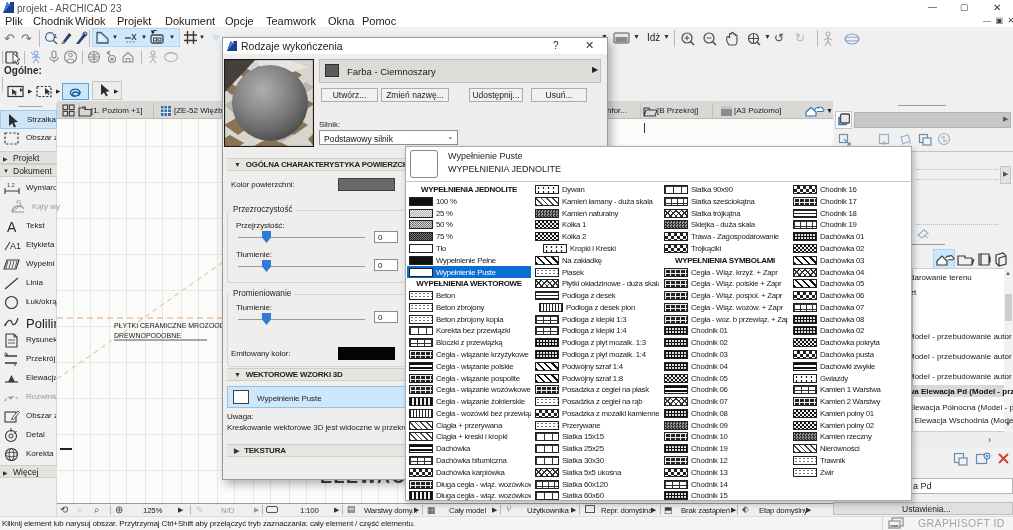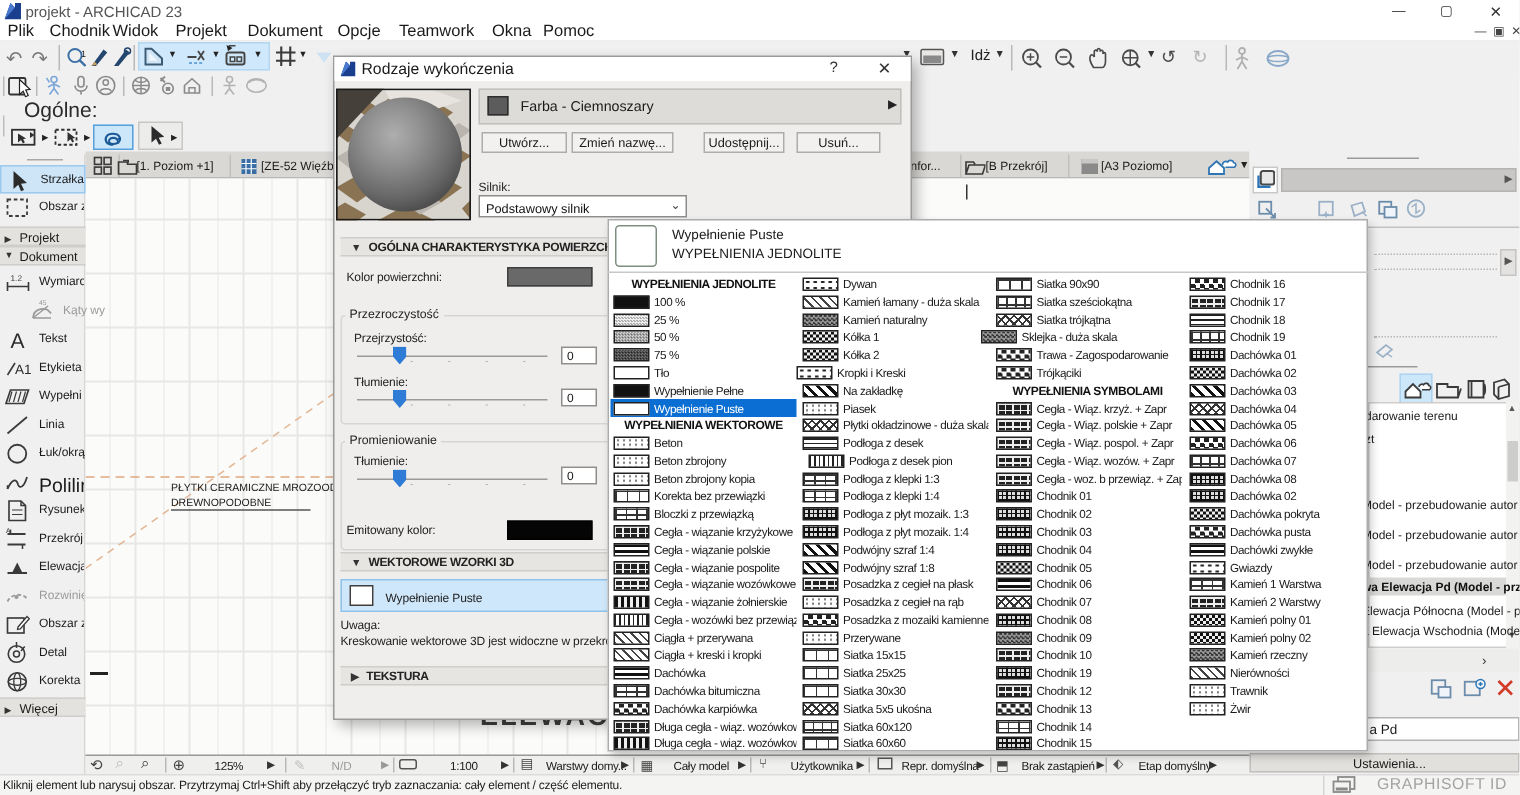--- a/index.html
+++ b/index.html
@@ -198,21 +198,21 @@
 <div class="sep1" style="left:141px;top:51px;height:13px"></div>
 <svg class="ab" style="left:146px;top:50px" width="14" height="14" viewBox="0 0 14 14">
     <circle cx="7" cy="3" r="2" fill="none" stroke="#b3b3b3" stroke-width="1.1"></circle>
     <path d="M7 5 L7 9 M3 7 L11 7 M7 9 L4 13 M7 9 L10 13" stroke="#b3b3b3" stroke-width="1.1"></path>
   </svg>
 <svg class="ab" style="left:163px;top:50px" width="16" height="13" viewBox="0 0 16 13">
     <ellipse cx="8" cy="7" rx="6.5" ry="4.5" fill="none" stroke="#b3b3b3" stroke-width="1.1"></ellipse>
     <path d="M3 5 C5 2.5 11 2.5 13 5" stroke="#b3b3b3" fill="none"></path>
   </svg>
 
-<div class="tx" style="left:16px;top:65px;font-size:14px;color:#2b2b2b;font-weight:normal">Ogólne:</div>
+<div class="tx" style="left:4px;top:65px;font-size:10px;color:#2b2b2b;font-weight:bold">Ogólne:</div>
 <div class="ab" style="left:2px;top:77px;width:1px;height:14px;background:#bdbdbd"></div>
 
 <svg class="ab" style="left:7px;top:85px" width="19" height="13" viewBox="0 0 19 13">
     <rect x="1" y="1.5" width="15" height="10" fill="none" stroke="#2f2f2f" stroke-width="1.2"></rect>
     <path d="M5 4 L5 10 L7 8.3 L8.3 10.6 L9.6 9.9 L8.4 7.8 L10.4 7.4 Z" fill="#2f2f2f"></path>
     <path d="M13 3 L16 5 L13 7" fill="#2f2f2f"></path>
   </svg>
 <div class="tx" style="left:28px;top:88px;font-size:5.5px;color:#222">▶</div>
 <svg class="ab" style="left:36px;top:85px" width="19" height="13" viewBox="0 0 19 13">
     <rect x="1" y="1.5" width="14" height="10" fill="none" stroke="#2f2f2f" stroke-width="1.2" stroke-dasharray="2.2 1.6"></rect>
@@ -252,21 +252,21 @@
     <span style="position:absolute;left:3px;top:3px;font-size:6px;color:#333">▼</span>
     <span style="position:absolute;left:13px;top:1px;font-size:8.5px;color:#1a1a1a">Dokument</span>
   </div>
 <div class="ab" style="left:0;top:179px;width:65px;height:19px;z-index:5">
     <svg style="position:absolute;left:3px;top:1px" width="18" height="17" viewBox="0 0 18 17">
       <path d="M2 11 L16 11 M2 8 L2 14 M16 8 L16 14" stroke="#3a3a3a" stroke-width="1.1"></path>
       <text x="4" y="7" font-size="5.5" fill="#3a3a3a">1.2</text>
     </svg>
     <div style="position:absolute;left:26px;top:4px;font-size:8px;color:#1a1a1a;white-space:nowrap;overflow:hidden;width:30px">Wymiaro</div>
   </div>
-<div class="ab" style="left:16px;top:198px;width:65px;height:19px;z-index:5">
+<div class="ab" style="left:6px;top:198px;width:65px;height:19px;z-index:5">
     <svg style="position:absolute;left:3px;top:1px" width="18" height="17" viewBox="0 0 18 17">
       <path d="M3 13 A 6.5 6.5 0 0 1 15 10" fill="none" stroke="#9a9a9a" stroke-width="1.2"></path>
       <path d="M3 13 L15 13 M3 13 L13 5" stroke="#9a9a9a"></path>
       <text x="7" y="4.5" font-size="4.5" fill="#9a9a9a">45</text>
     </svg>
     <div style="position:absolute;left:26px;top:4px;font-size:8px;color:#9a9a9a;white-space:nowrap;overflow:hidden;width:30px">Kąty wy</div>
   </div>
 <div class="ab" style="left:0;top:217px;width:57px;height:19px;z-index:5">
     <svg style="position:absolute;left:3px;top:1px" width="18" height="17" viewBox="0 0 18 17">
       <text x="4" y="14" font-size="14" fill="#2b2b2b" font-family="Liberation Sans">A</text>
@@ -775,21 +775,21 @@
       <span class="lt">Kamień naturalny</span>
     </div>
 <div class="li" style="left:128px;top:73.3px;width:126px">
       <span class="sw ckD"></span>
       <span class="lt">Kółka 1</span>
     </div>
 <div class="li" style="left:128px;top:85.1px;width:126px">
       <span class="sw ckD"></span>
       <span class="lt">Kółka 2</span>
     </div>
-<div class="li" style="left:124px;top:96.9px;width:126px">
+<div class="li" style="left:136px;top:96.9px;width:126px">
       <span class="sw dt"></span>
       <span class="lt">Kropki i Kreski</span>
     </div>
 <div class="li" style="left:128px;top:108.7px;width:126px">
       <span class="sw dglT"></span>
       <span class="lt">Na zakładkę</span>
     </div>
 <div class="li" style="left:128px;top:120.5px;width:126px">
       <span class="sw sp"></span>
       <span class="lt">Piasek</span>
@@ -875,21 +875,21 @@
       <span class="lt">Siatka 90x90</span>
     </div>
 <div class="li" style="left:257px;top:49.8px;width:126px">
       <span class="sw gr"></span>
       <span class="lt">Siatka sześciokątna</span>
     </div>
 <div class="li" style="left:257px;top:61.6px;width:126px">
       <span class="sw x"></span>
       <span class="lt">Siatka trójkątna</span>
     </div>
-<div class="li" style="left:247px;top:73.3px;width:126px">
+<div class="li" style="left:257px;top:73.3px;width:126px">
       <span class="sw spD"></span>
       <span class="lt">Sklejka - duża skala</span>
     </div>
 <div class="li" style="left:257px;top:85.1px;width:126px">
       <span class="sw ck"></span>
       <span class="lt">Trawa - Zagospodarowanie</span>
     </div>
 <div class="li" style="left:257px;top:96.9px;width:126px">
       <span class="sw ck"></span>
       <span class="lt">Trójkąciki</span>

